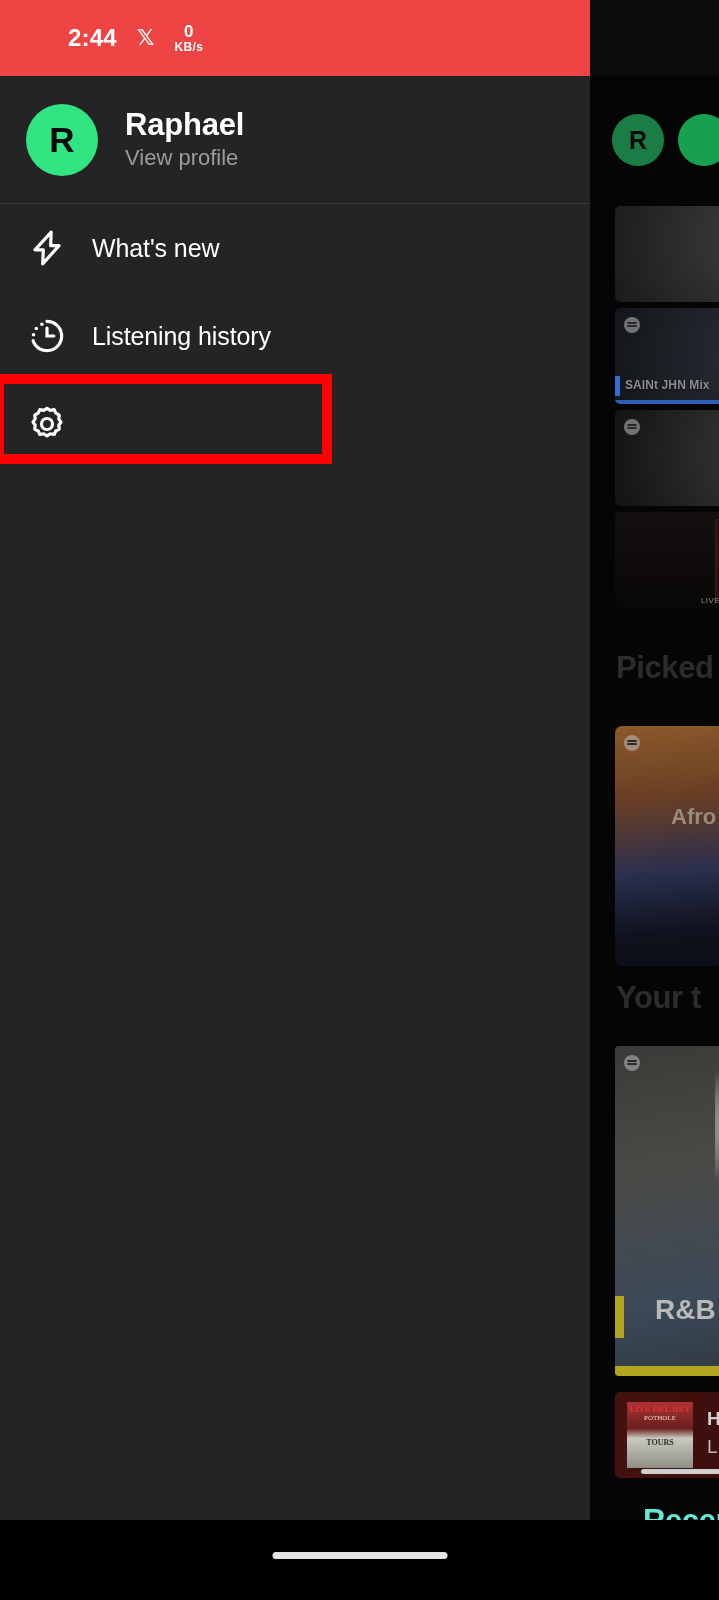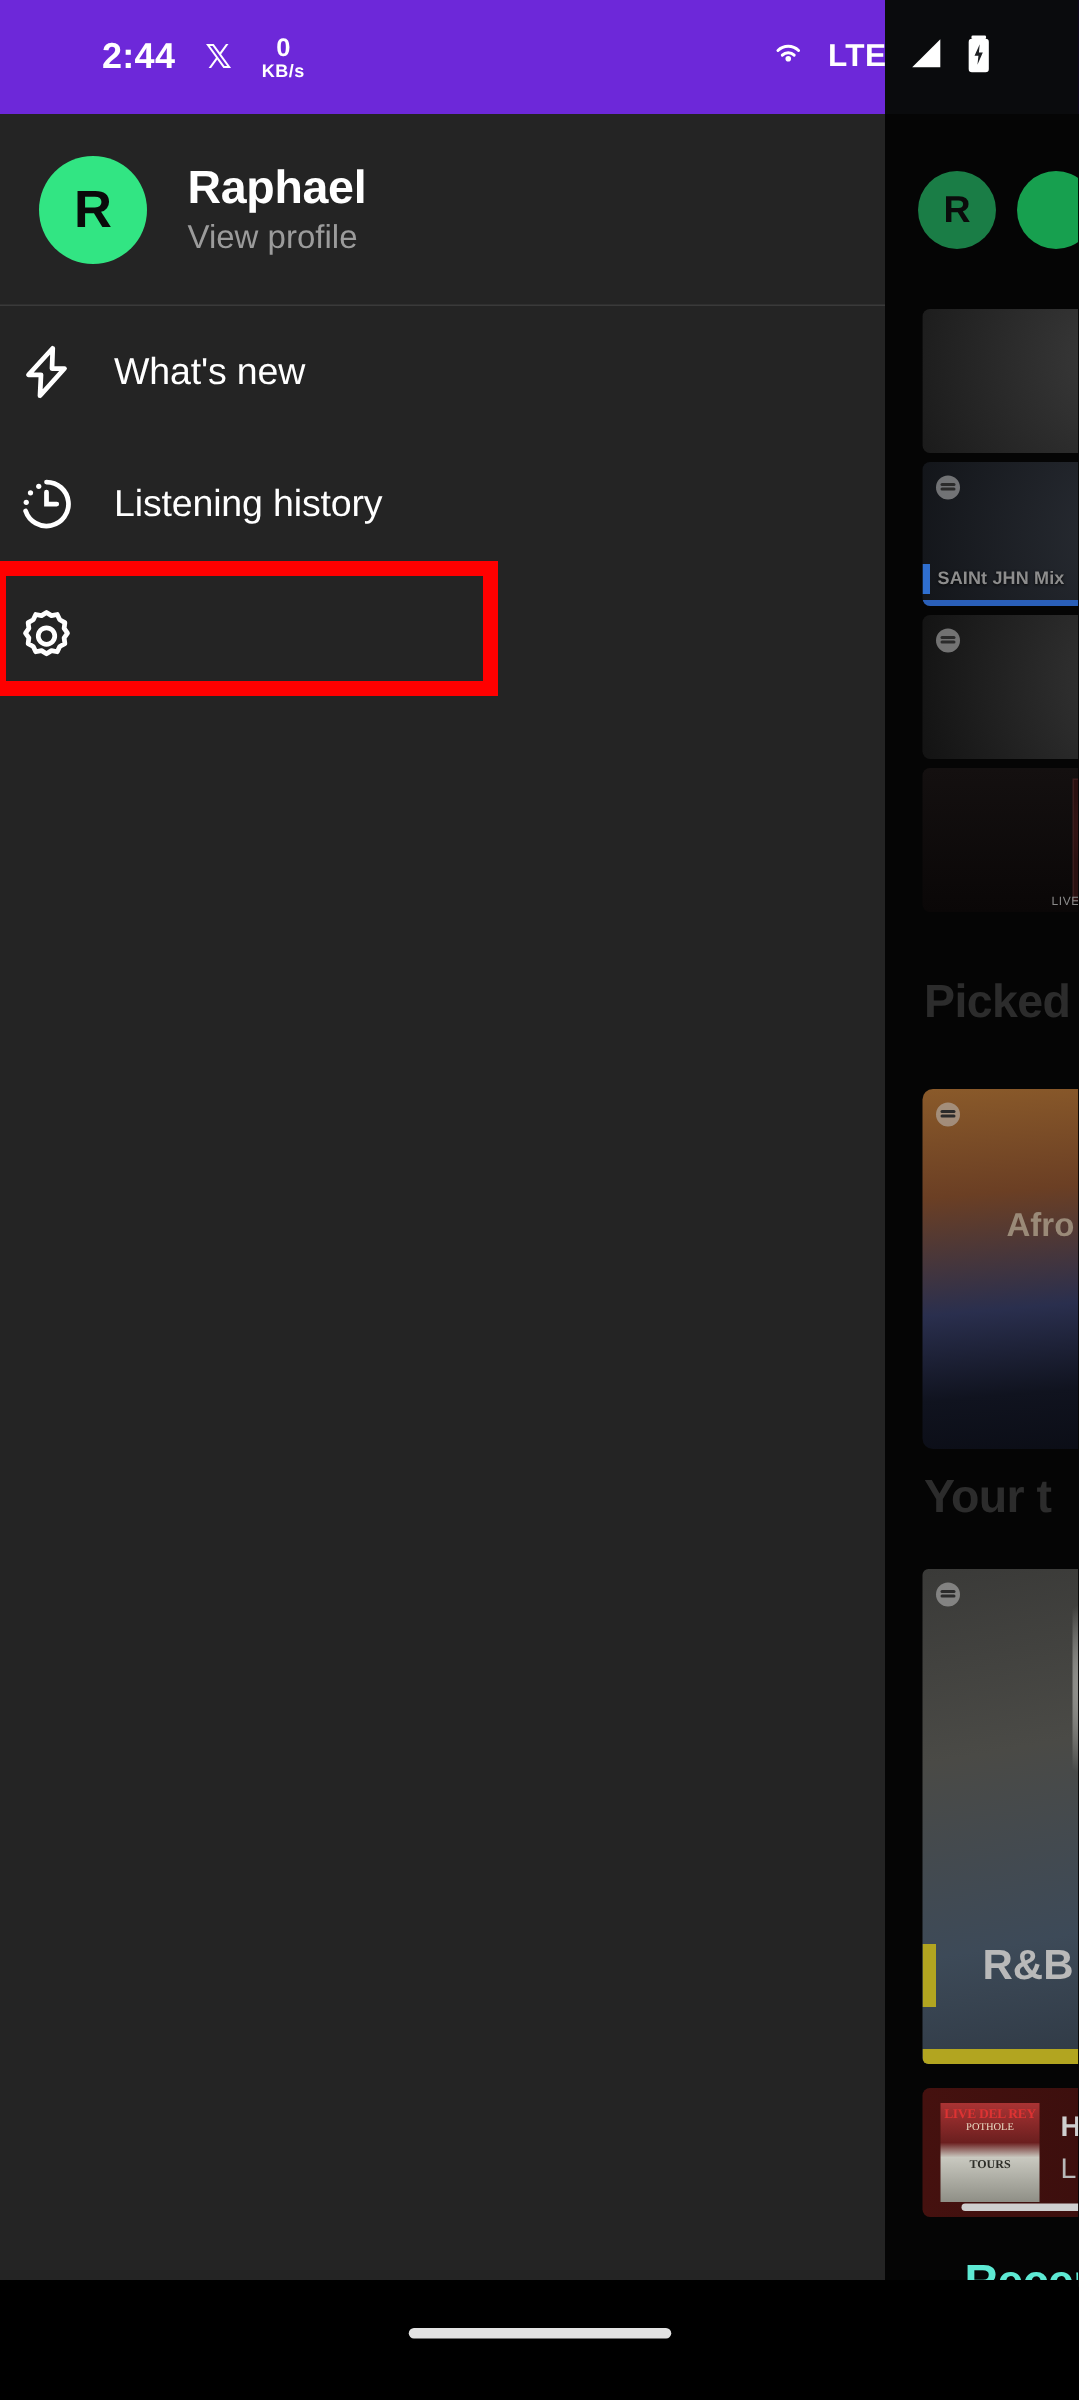--- a/index.html
+++ b/index.html
@@ -108,21 +108,21 @@
   .c7 .t3{ position:absolute; left:12px; top:46px; width:66px; text-align:center;
            font-size:8px; font-weight:700; color:#2e2e28; font-family:"Liberation Serif",serif;}
   .c7 .l1{ position:absolute; left:92px; top:16px; font-size:19px; font-weight:700; color:#cfcfcf; }
   .c7 .l2{ position:absolute; left:92px; top:44px; font-size:19px; color:#b9b9b9; }
   .c7 .bar{ position:absolute; left:26px; bottom:4px; width:160px; height:5px;
             background:#cfcfcf; border-radius:3px; }
 
   
   #statusbar{
     position:absolute; left:0; top:0; width:719px; height:76px;
-    background:#6d28d9; z-index:5;
+    background:#ef4444; z-index:5;
   }
   #statusbar.darkright:after{
     content:""; position:absolute; left:590px; top:0; width:129px; height:76px;
     background:#0a0b0d;
   }
   .sb-left{ position:absolute; left:68px; top:0; height:76px; display:flex; align-items:center; gap:20px; z-index:2;}
   .sb-right{ position:absolute; right:58px; top:0; height:76px; display:flex; align-items:center; gap:14px; z-index:2;}
   .sb-clock{ color:#fff; font-size:24px; font-weight:600; letter-spacing:.2px; }
   .sb-x{ color:#fff; font-size:22px; font-weight:700; line-height:1; }
   .sb-rate{ display:flex; flex-direction:column; align-items:center; line-height:1; }
@@ -145,21 +145,21 @@
     color:#0a0a0a; font-size:35px; font-weight:700; flex:0 0 auto;
   }
   .pf-text{ margin-left:27px; }
   .pf-name{ color:#fff; font-size:31px; font-weight:700; letter-spacing:-.2px; line-height:1.12;}
   .pf-sub{ color:#9b9b9b; font-size:22px; font-weight:400; margin-top:3px; line-height:1.12;}
   #divider{ position:absolute; left:0; top:127px; width:590px; height:1px; background:#3a3a3a; }
 
   .menu{ position:absolute; left:0; top:128px; width:590px; }
   .menu-item{
     position:relative; height:88px; display:flex; align-items:center;
-    padding-left:8px;
+    padding-left:24px;
   }
   .mi-icon{ width:46px; height:46px; flex:0 0 auto; display:flex; align-items:center; justify-content:center; }
   .mi-label{ color:#fff; font-size:25px; font-weight:500; letter-spacing:-.1px; margin-left:22px; }
 
   
   #highlight{
     position:absolute; left:-6px; top:298px; width:338px; height:90px;
     border:10px solid #ff0000; z-index:8; pointer-events:none;
     background:transparent;
   }
@@ -241,44 +241,20 @@
     </div>
   </div>
 
   <div id="statusbar" class="darkright">
     <div class="sb-left">
       <span class="sb-clock">2:44</span>
       <span class="sb-x">𝕏</span>
       <span class="sb-rate">
         <span class="n">0</span>
         <span class="u">KB/s</span>
-      </span>
-    </div>
-    <div class="sb-right">
-      <span>
-        <svg width="25" height="25" viewBox="0 0 24 24" fill="none" stroke="#fff" stroke-width="1.9" stroke-linecap="round">
-          <circle cx="12" cy="15.5" r="1.8" fill="#fff" stroke="none"></circle>
-          <path d="M8.2 13.2a5.4 5.4 0 0 1 7.6 0"></path>
-          <path d="M5.4 10.2a9.4 9.4 0 0 1 13.2 0"></path>
-        </svg>
-      </span>
-      <span class="sb-lte">LTE</span>
-      <span>
-        <svg width="25" height="25" viewBox="0 0 24 24">
-          <path d="M21 3 L21 21 L3 21 Z" fill="#fff"></path>
-          <path d="M21 3 L21 18 L6 18 Z" fill="#1f2124" opacity="0"></path>
-          <path d="M20.4 20.4 L20.4 6 L6 20.4 Z" fill="#1f2124" opacity="0"></path>
-        </svg>
-      </span>
-      <span>
-        <svg width="17" height="26" viewBox="0 0 14 24">
-          <rect x="2.5" y="0.6" width="9" height="2.2" rx="0.8" fill="#fff"></rect>
-          <rect x="0.8" y="2.6" width="12.4" height="20.6" rx="2" fill="#fff"></rect>
-          <path d="M7.6 6 L4.4 13.1 H6.8 L6.2 18.6 L9.5 11.1 H7.1 Z" fill="#1f2124"></path>
-        </svg>
       </span>
     </div>
   </div>
 
   <div id="drawer">
 
     <div id="profile">
       <div id="avatar">R</div>
       <div class="pf-text">
         <div class="pf-name">Raphael</div>

